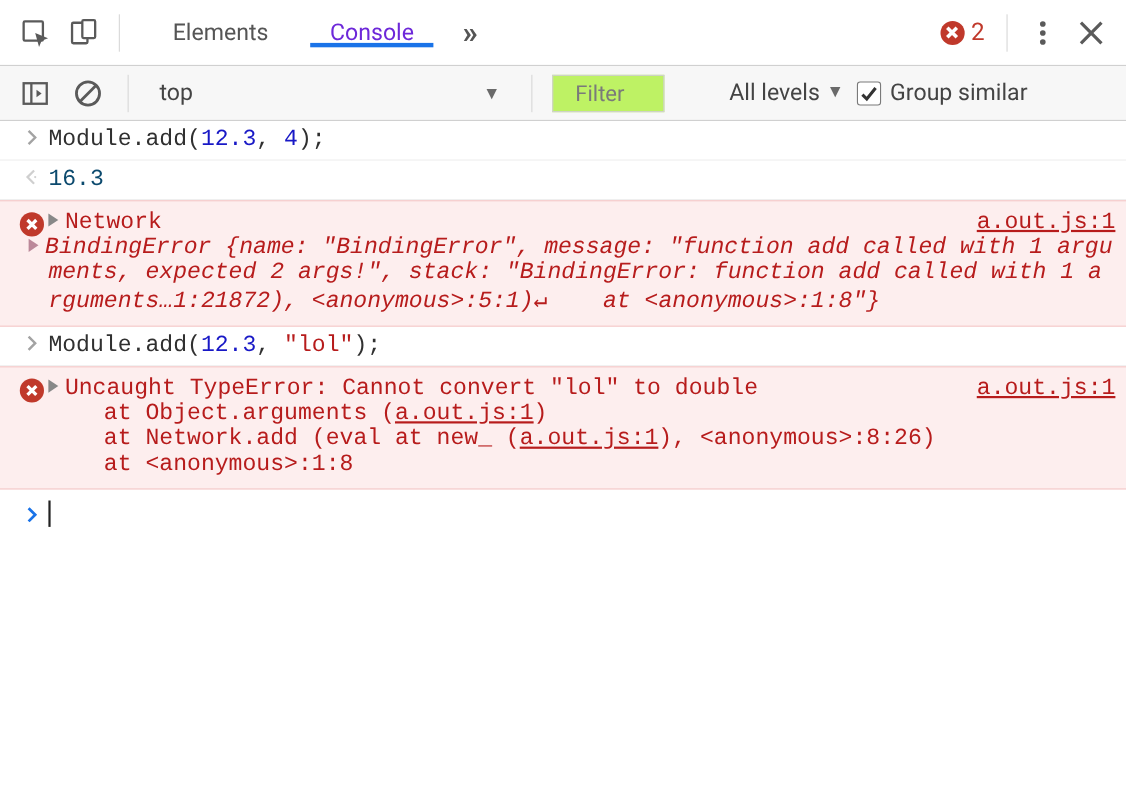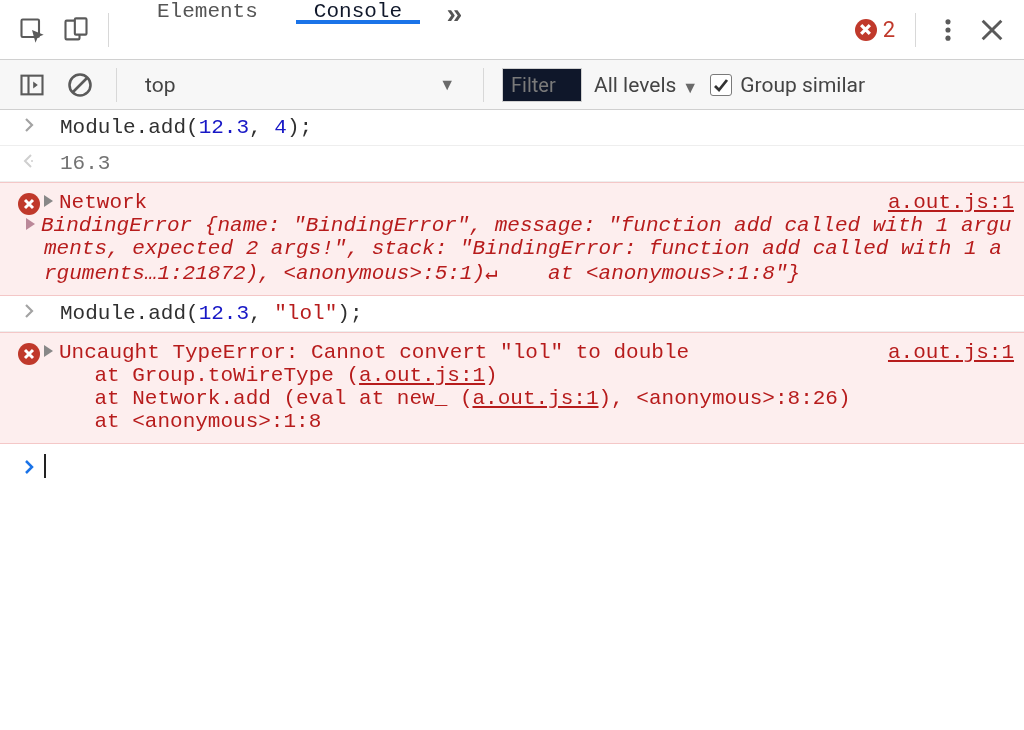--- a/index.html
+++ b/index.html
@@ -3,51 +3,51 @@
 <meta charset="utf-8">
 <style>
   * { box-sizing: border-box; }
   html, body { margin: 0; padding: 0; font-family: -apple-system, BlinkMacSystemFont, "Segoe UI", Roboto, sans-serif; font-size: 21px; color: #303030; background: #fff; width: 1024px; height: 730px; overflow: hidden; }
 
   
   .tabbar { display: flex; align-items: center; height: 60px; border-bottom: 1px solid #d0d0d0; padding: 0 14px; gap: 8px; }
   .btn-icon { display: inline-flex; align-items: center; justify-content: center; width: 36px; height: 36px; color: #5a5a5a; }
   .btn-icon svg { width: 28px; height: 28px; }
   .vsep { width: 1px; height: 34px; background: #d8d8d8; margin: 0 6px; }
-  .tabs { display: flex; align-items: flex-start; height: 100%; margin-left: 6px; font-family: Liberation Mono, monospace; }
+  .tabs { display: flex; align-items: center; height: 100%; margin-left: 6px; }
   .tab { display: flex; align-items: center; padding: 0 28px; color: #555; cursor: pointer; position: relative; }
-  .tab.active { color: #0f172a; }
+  .tab.active { color: #6d28d9; }
   .tab.active::after { content: ""; position: absolute; left: 10px; right: 10px; bottom: -1px; height: 4px; background: #1a73e8; }
   .more-tabs { display: flex; align-items: center; padding: 0 16px; color: #555; font-size: 28px; font-weight: bold; }
   .spacer { flex: 1; }
   .err-pill { display: flex; align-items: center; gap: 6px; color: #c0392b; font-size: 22px; padding-right: 6px; }
   .err-pill .dot { width: 22px; height: 22px; border-radius: 50%; background: #c0392b; display: inline-flex; align-items: center; justify-content: center; }
   .err-pill .dot svg { width: 13px; height: 13px; stroke: #fff; stroke-width: 3; }
 
   
   .toolbar { display: flex; align-items: center; height: 50px; border-bottom: 1px solid #d0d0d0; padding: 0 14px; gap: 12px; background: #f7f7f7; }
   .ctx-select { display: flex; align-items: center; justify-content: flex-start; width: 330px; height: 36px; padding: 0 10px; color: #444; }
   .ctx-select .tri { color: #6a6a6a; font-size: 16px; margin-left: auto; }
-  .filter { width: 80px; height: 34px; padding: 2px 8px; border: 1px solid #d0d0d0; background: #0f172a; color: #7a7a7a; font-size: 20px; display: flex; align-items: center; }
-  .levels { display: flex; align-items: flex-end; color: #444; gap: 6px; }
+  .filter { width: 102px; height: 34px; padding: 2px 20px; border: 1px solid #d0d0d0; background: #bef264; color: #7a7a7a; font-size: 20px; display: flex; align-items: center; }
+  .levels { display: flex; align-items: flex-start; color: #444; gap: 6px; margin-left: 47px; }
   .levels .tri { color: #6a6a6a; font-size: 16px; }
   .chk { display: inline-flex; align-items: center; justify-content: center; width: 22px; height: 22px; border: 1.5px solid #7a7a7a; border-radius: 3px; color: #333; background: #fff; }
   .chk svg { width: 16px; height: 16px; stroke: #333; stroke-width: 2.8; fill: none; }
   .grp { display: flex; align-items: center; gap: 8px; color: #444; }
 
   
   .log { font-family: Menlo, Consolas, "Courier New", monospace; font-size: 21px; }
-  .line { display: flex; align-items: flex-start; border-bottom: 1px solid #eee; padding: 6px 10px 6px 14px; gap: 16px; }
+  .line { display: flex; align-items: flex-start; border-bottom: 1px solid #eee; padding: 6px 10px 6px 14px; }
   .gut { width: 30px; flex: 0 0 30px; color: #a3a3a3; font-weight: bold; display: flex; justify-content: center; padding-top: 2px; }
   .gut svg { width: 12px; height: 14px; }
   .body { flex: 1; white-space: pre-wrap; word-break: break-all; }
   .num { color: #1818c6; }
   .str { color: #b71c1c; }
   .ret .gut { color: #cfcfcf; }
-  .ret .body { color: #737373; }
+  .ret .body { color: #0c4a6e; }
 
   .err { background: #fdeeee; border-top: 1px solid #f4c7c7; border-bottom: 1px solid #f4c7c7; padding: 8px 10px 10px 14px; display: flex; }
   .err .gut { color: #c0392b; }
   .err .dot { width: 22px; height: 22px; border-radius: 50%; background: #c0392b; display: inline-flex; align-items: center; justify-content: center; }
   .err .dot svg { width: 12px; height: 12px; stroke: #fff; stroke-width: 3; }
   .err .body { color: #b71c1c; }
   .err .body .src { float: right; text-decoration: underline; color: #b71c1c; }
   .err .tri-exp { display: inline-block; width: 0; height: 0; border-top: 6px solid transparent; border-bottom: 6px solid transparent; border-left: 9px solid #888; margin-right: 6px; vertical-align: 1px; }
   .err .hidden-exp { display: inline-block; width: 0; height: 0; border-top: 6px solid transparent; border-bottom: 6px solid transparent; border-left: 9px solid #b89; margin-right: 6px; vertical-align: 1px; margin-left: -18px; }
   .err .oi { font-style: italic; }
@@ -186,21 +186,21 @@
 
   <div class="err">
     <span class="gut">
       <span class="dot">
           <svg viewBox="0 0 12 12">
             <path d="M2 2 L10 10 M10 2 L2 10"></path>
           </svg>
         </span>
     </span>
     <span class="body"><span class="src">a.out.js:1</span><span class="tri-exp"></span><span>Uncaught TypeError: Cannot convert "lol" to double</span>
-<span>    at Group.toWireType (</span><span class="u">a.out.js:1</span><span>)</span>
+<span>    at Object.arguments (</span><span class="u">a.out.js:1</span><span>)</span>
 <span>    at Network.add (eval at new_ (</span><span class="u">a.out.js:1</span><span>), &lt;anonymous&gt;:8:26)</span>
 <span>    at &lt;anonymous&gt;:1:8</span></span>
   </div>
 
   <div class="prompt">
     <span class="gut">
       <svg viewBox="0 0 10 14" fill="none" stroke="#1a73e8" stroke-width="2.5">
           <path d="M2 1 L8 7 L2 13"></path>
         </svg>
     </span>

